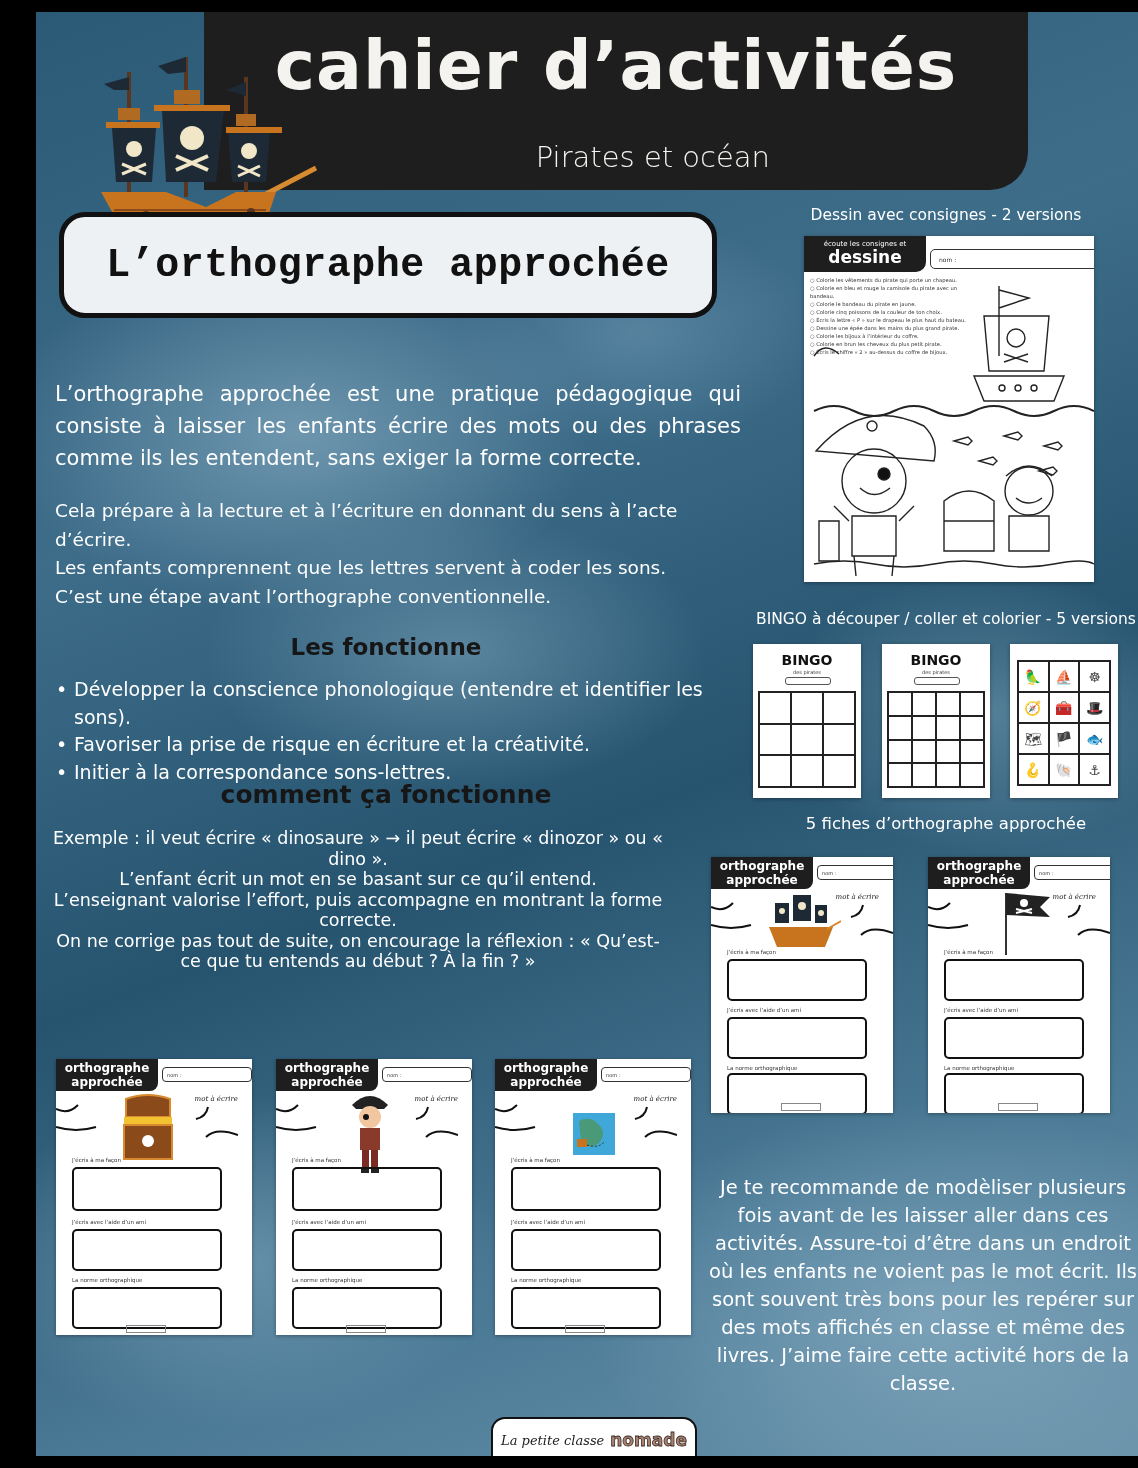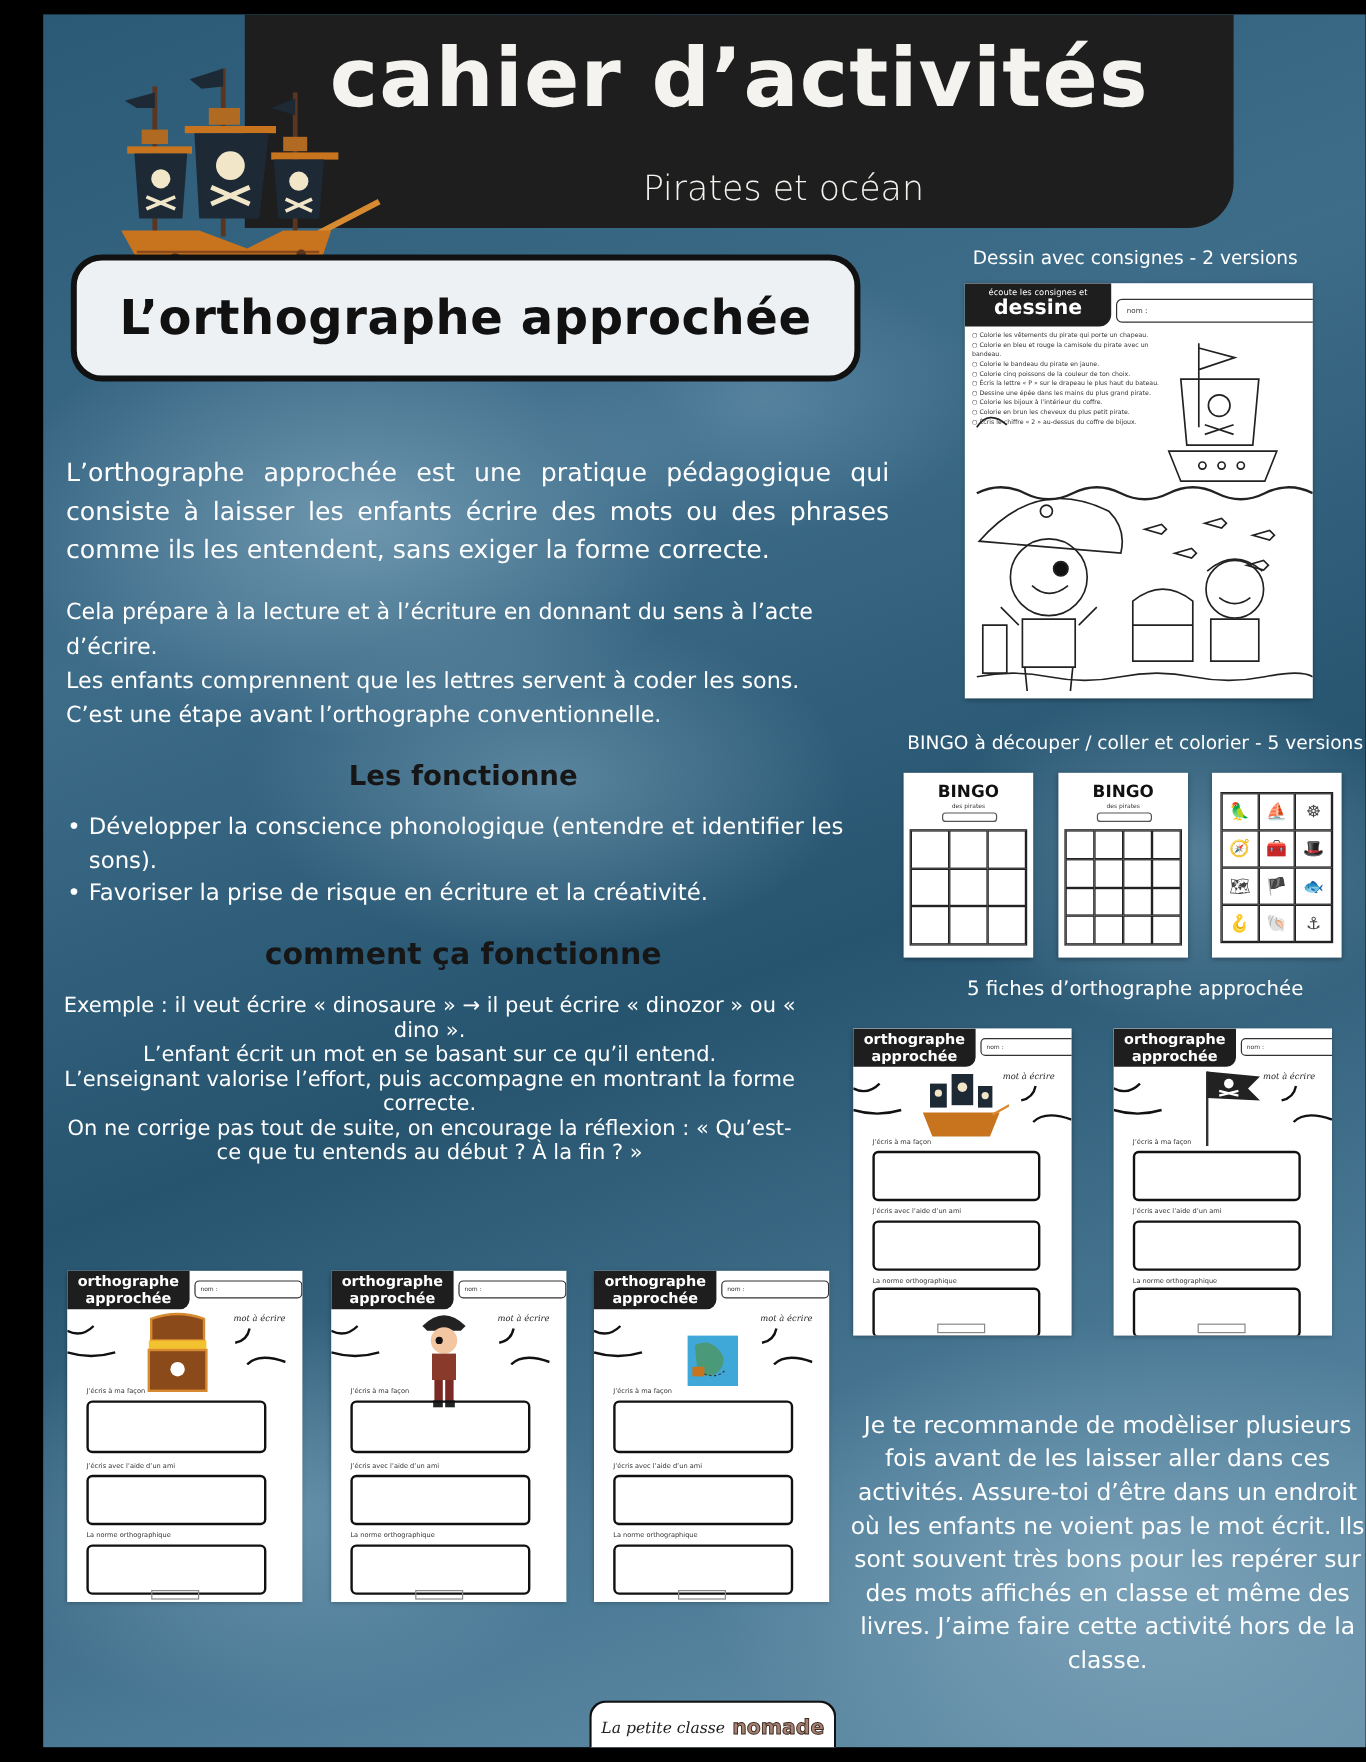--- a/index.html
+++ b/index.html
@@ -37,21 +37,21 @@
 
   
   .ship { position: absolute; left: 30px; top: 20px; width: 270px; height: 210px; }
 
   
   .pill {
     position: absolute; left: 23px; top: 200px; width: 658px; height: 106px;
     background: #eef1f3; border: 5px solid #111; border-radius: 26px;
     display: flex; align-items: center; justify-content: center;
   }
-  .pill-text { font-weight: bold; font-size: 40px; color: #111; letter-spacing: 0.5px; }
+  .pill-text { font-weight: bold; font-size: 40px; color: #111; letter-spacing: 0.5px; font-family: Liberation Mono, monospace; }
 
   .txt { color: #fff; font-family: "DejaVu Sans", sans-serif; }
   .intro { position: absolute; left: 19px; top: 366px; width: 686px; font-size: 21px; line-height: 32px; text-align: justify; }
   .prep { position: absolute; left: 19px; top: 485px; width: 686px; font-size: 18.5px; line-height: 28.5px; }
 
   .subhead { position: absolute; color: #161616; font-weight: bold; font-size: 23px; text-align: center; }
   .obj-head { left: 200px; top: 622px; width: 300px; }
   .how-head { left: 130px; top: 768px; width: 440px; font-size: 25px; }
 
   .obj-list { position: absolute; left: 20px; top: 664px; width: 700px; list-style: none; font-size: 19px; line-height: 27.5px; }
@@ -167,20 +167,21 @@
   <div class="txt prep">
     <div>Cela prépare à la lecture et à l’écriture en donnant du sens à l’acte d’écrire.</div>
     <div>Les enfants comprennent que les lettres servent à coder les sons.</div>
     <div>C’est une étape avant l’orthographe conventionnelle.</div>
   </div>
 
   <div class="subhead obj-head">Les fonctionne</div>
   <ul class="txt obj-list">
     <li>Développer la conscience phonologique (entendre et identifier les sons).</li>
     <li>Favoriser la prise de risque en écriture et la créativité.</li>
+    <li>Initier à la correspondance sons-lettres.</li>
   </ul>
 
   <div class="subhead how-head">comment ça fonctionne</div>
   <div class="txt how">
     <div>Exemple : il veut écrire « dinosaure » → il peut écrire « dinozor » ou « dino ».</div>
     <div>L’enfant écrit un mot en se basant sur ce qu’il entend.</div>
     <div>L’enseignant valorise l’effort, puis accompagne en montrant la forme correcte.</div>
     <div>On ne corrige pas tout de suite, on encourage la réflexion : « Qu’est-ce que tu entends au début ? À la fin ? »</div>
   </div>
 

